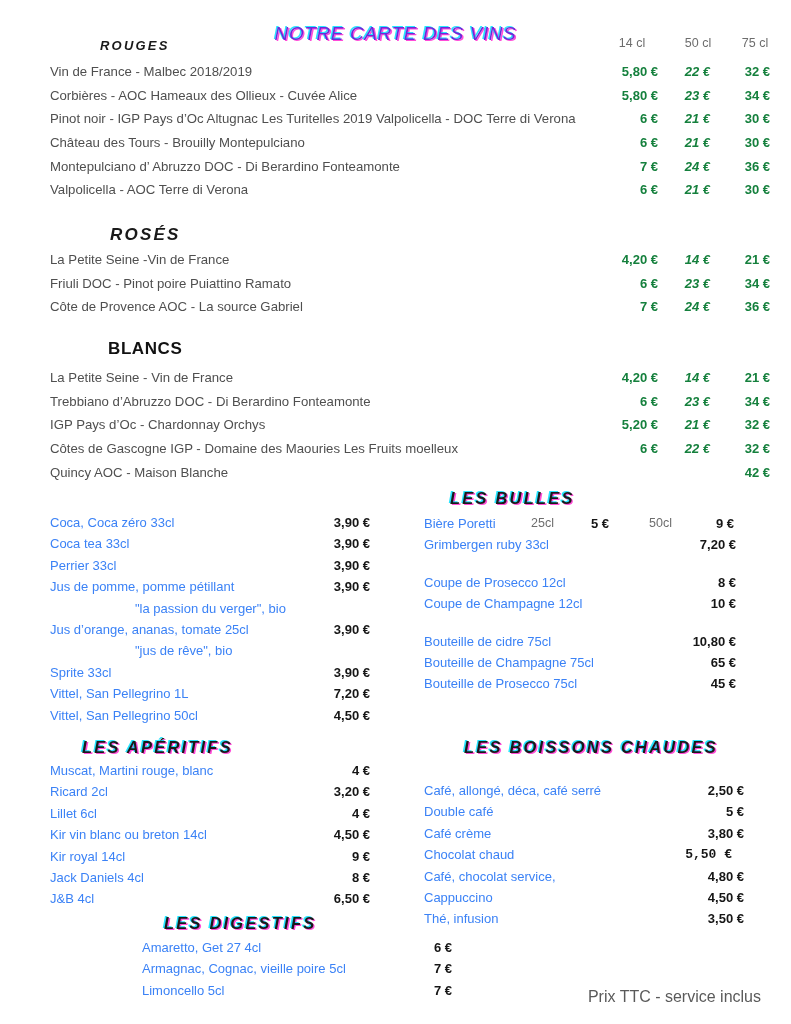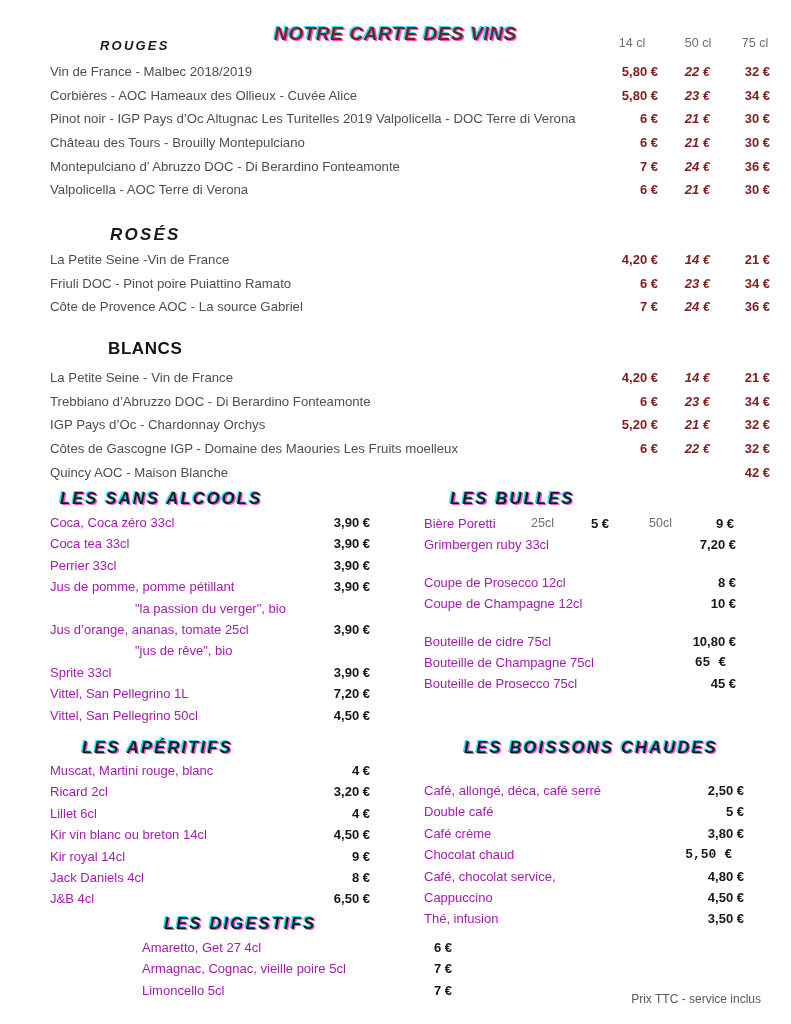--- a/index.html
+++ b/index.html
@@ -17,23 +17,23 @@
     overflow: hidden;
   }
 
   .page {
     position: absolute;
     inset: 0;
   }
 
   
   .glitch {
-    font-weight: bold;
+    font-weight: normal;
     font-style: italic;
-    color: #7f1d1d;
+    color: #6d28d9;
     letter-spacing: 0.6px;
     text-shadow:
       -1.4px -0.6px 0 rgba(0, 224, 255, 0.85),
        1.4px  0.6px 0 rgba(255, 0, 200, 0.70);
     white-space: nowrap;
   }
 
   .sec-title {
     font-weight: bold;
     font-style: italic;
@@ -80,37 +80,37 @@
     position: absolute;
     left: 50px;
     top: 0;
     white-space: nowrap;
     color: #4f4f4f;
   }
   .wine-row .p {
     position: absolute;
     top: 0;
     font-weight: bold;
-    color: #7f1d1d;
+    color: #15803d;
     font-size: 13px;
     text-align: right;
   }
   .wine-row .p1 { left: 588px; width: 70px; }
   .wine-row .p2 { left: 662px; width: 48px; font-style: italic; }
   .wine-row .p3 { left: 722px; width: 48px; }
 
   
   .sm-list { position: absolute; }
   .sm-row {
     position: relative;
     height: 21.4px;
     font-size: 13px;
     white-space: nowrap;
   }
-  .sm-row .nm { position: absolute; left: 0; top: 0; color: #a21caf; }
+  .sm-row .nm { position: absolute; left: 0; top: 0; color: #3b82f6; }
   .sm-row .nm.indent { left: 85px; }
   .sm-row .pr {
     position: absolute;
     top: 0;
     font-weight: bold;
     color: #161616;
     text-align: right;
   }
   .sm-row.spacer { height: 16px; }
 
@@ -118,21 +118,21 @@
     position: absolute;
     top: 0;
     color: #6d6d6d;
     font-size: 12.5px;
   }
 
   #footer-note {
     position: absolute;
     right: 30px;
     bottom: 18px;
-    font-size: 12px;
+    font-size: 16px;
     color: #5a5a5a;
     white-space: nowrap;
   }
 </style>
 </head>
 <body>
 
 <div class="page">
 
   <div id="main-title" class="abs">
@@ -232,21 +232,20 @@
         </div>
         <div class="wine-row">
           <span class="nm">Quincy AOC - Maison Blanche</span>
           <span class="p p1"></span>
           <span class="p p2"></span>
           <span class="p p3">42 €</span>
         </div>
       </div>
     </div>
 
-  <div class="abs sec-title glitch" style="left:60px; top:489px; font-size:16.5px;">LES SANS ALCOOLS</div>
   <div class="sm-list" id="sans-alcools-list" style="left:50px; top:515px; width:320px;">
       <div class="sm-row">
         <span class="nm">Coca, Coca zéro 33cl</span>
         <span class="pr" style="left: 250px; width: 70px;">3,90 €</span>
       </div>
       <div class="sm-row">
         <span class="nm">Coca tea 33cl</span>
         <span class="pr" style="left: 250px; width: 70px;">3,90 €</span>
       </div>
       <div class="sm-row">
@@ -303,21 +302,21 @@
         <span class="nm">Coupe de Champagne 12cl</span>
         <span class="pr" style="left: 250px; width: 62px;">10 €</span>
       </div>
       <div class="sm-row spacer"></div>
       <div class="sm-row">
         <span class="nm">Bouteille de cidre 75cl</span>
         <span class="pr" style="left: 250px; width: 62px;">10,80 €</span>
       </div>
       <div class="sm-row">
         <span class="nm">Bouteille de Champagne 75cl</span>
-        <span class="pr" style="left: 240px; width: 62px; font-family: Liberation Mono, monospace;">65 €</span>
+        <span class="pr" style="left: 250px; width: 62px;">65 €</span>
       </div>
       <div class="sm-row">
         <span class="nm">Bouteille de Prosecco 75cl</span>
         <span class="pr" style="left: 250px; width: 62px;">45 €</span>
       </div>
     </div>
 
   <div class="abs sec-title glitch" style="left:82px; top:738px; font-size:16.5px;">LES APÉRITIFS</div>
   <div class="sm-list" id="aperitifs-list" style="left:50px; top:763px; width:320px;">
       <div class="sm-row">

